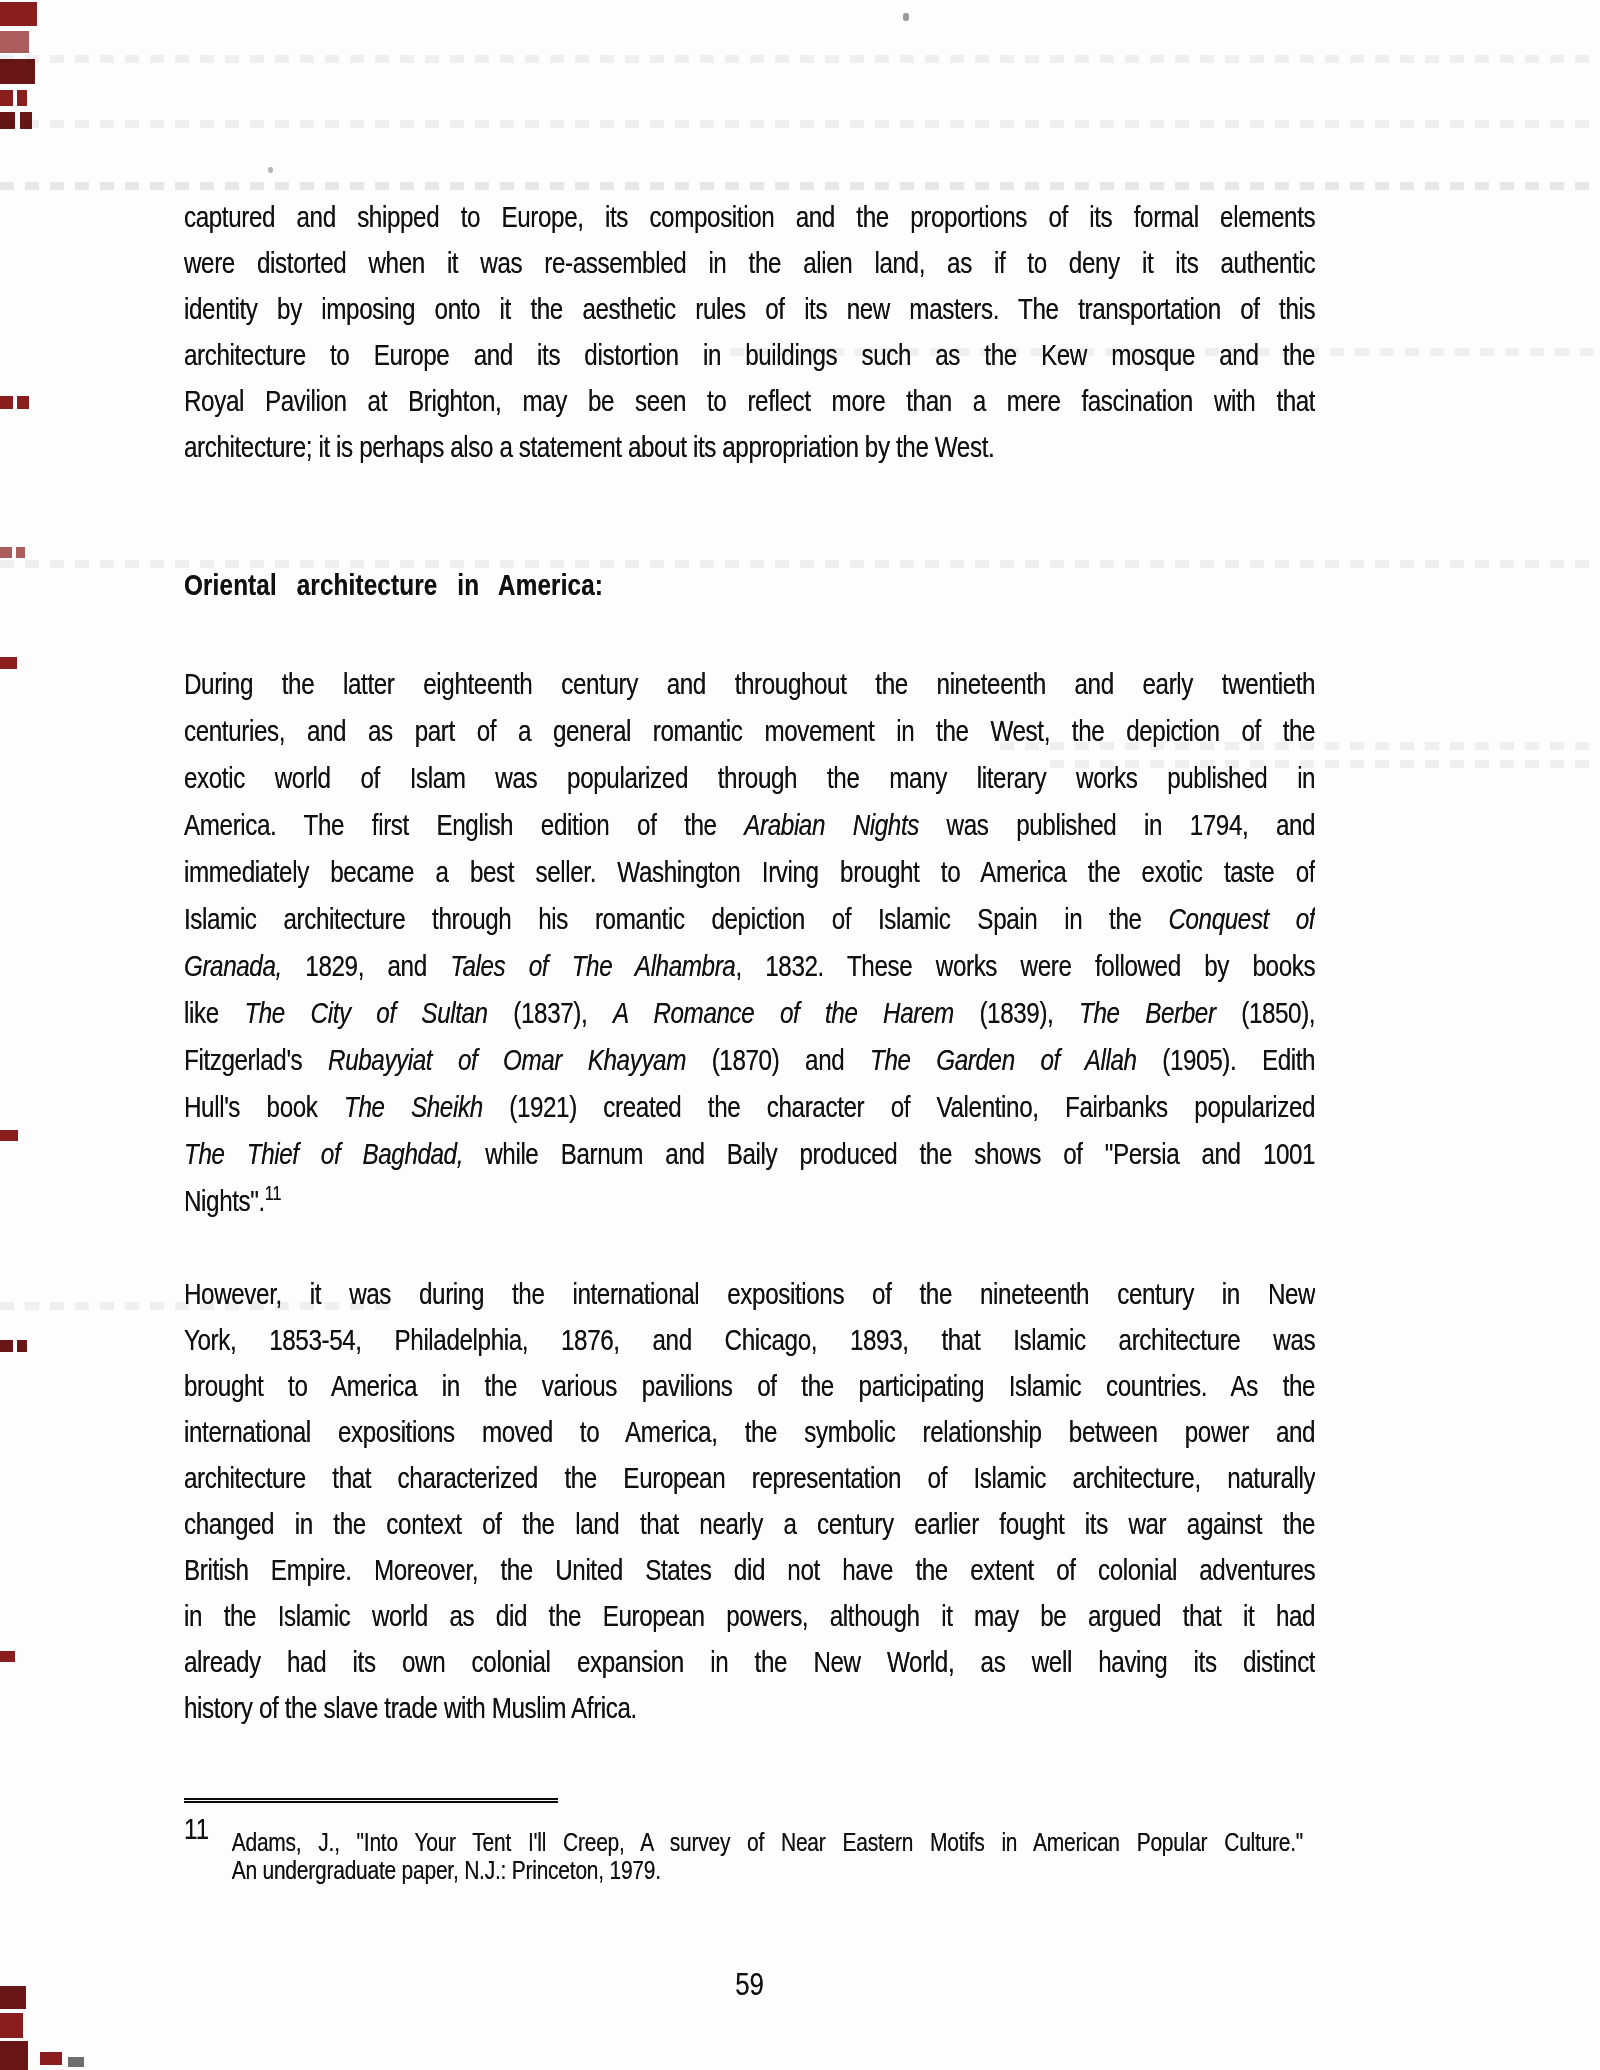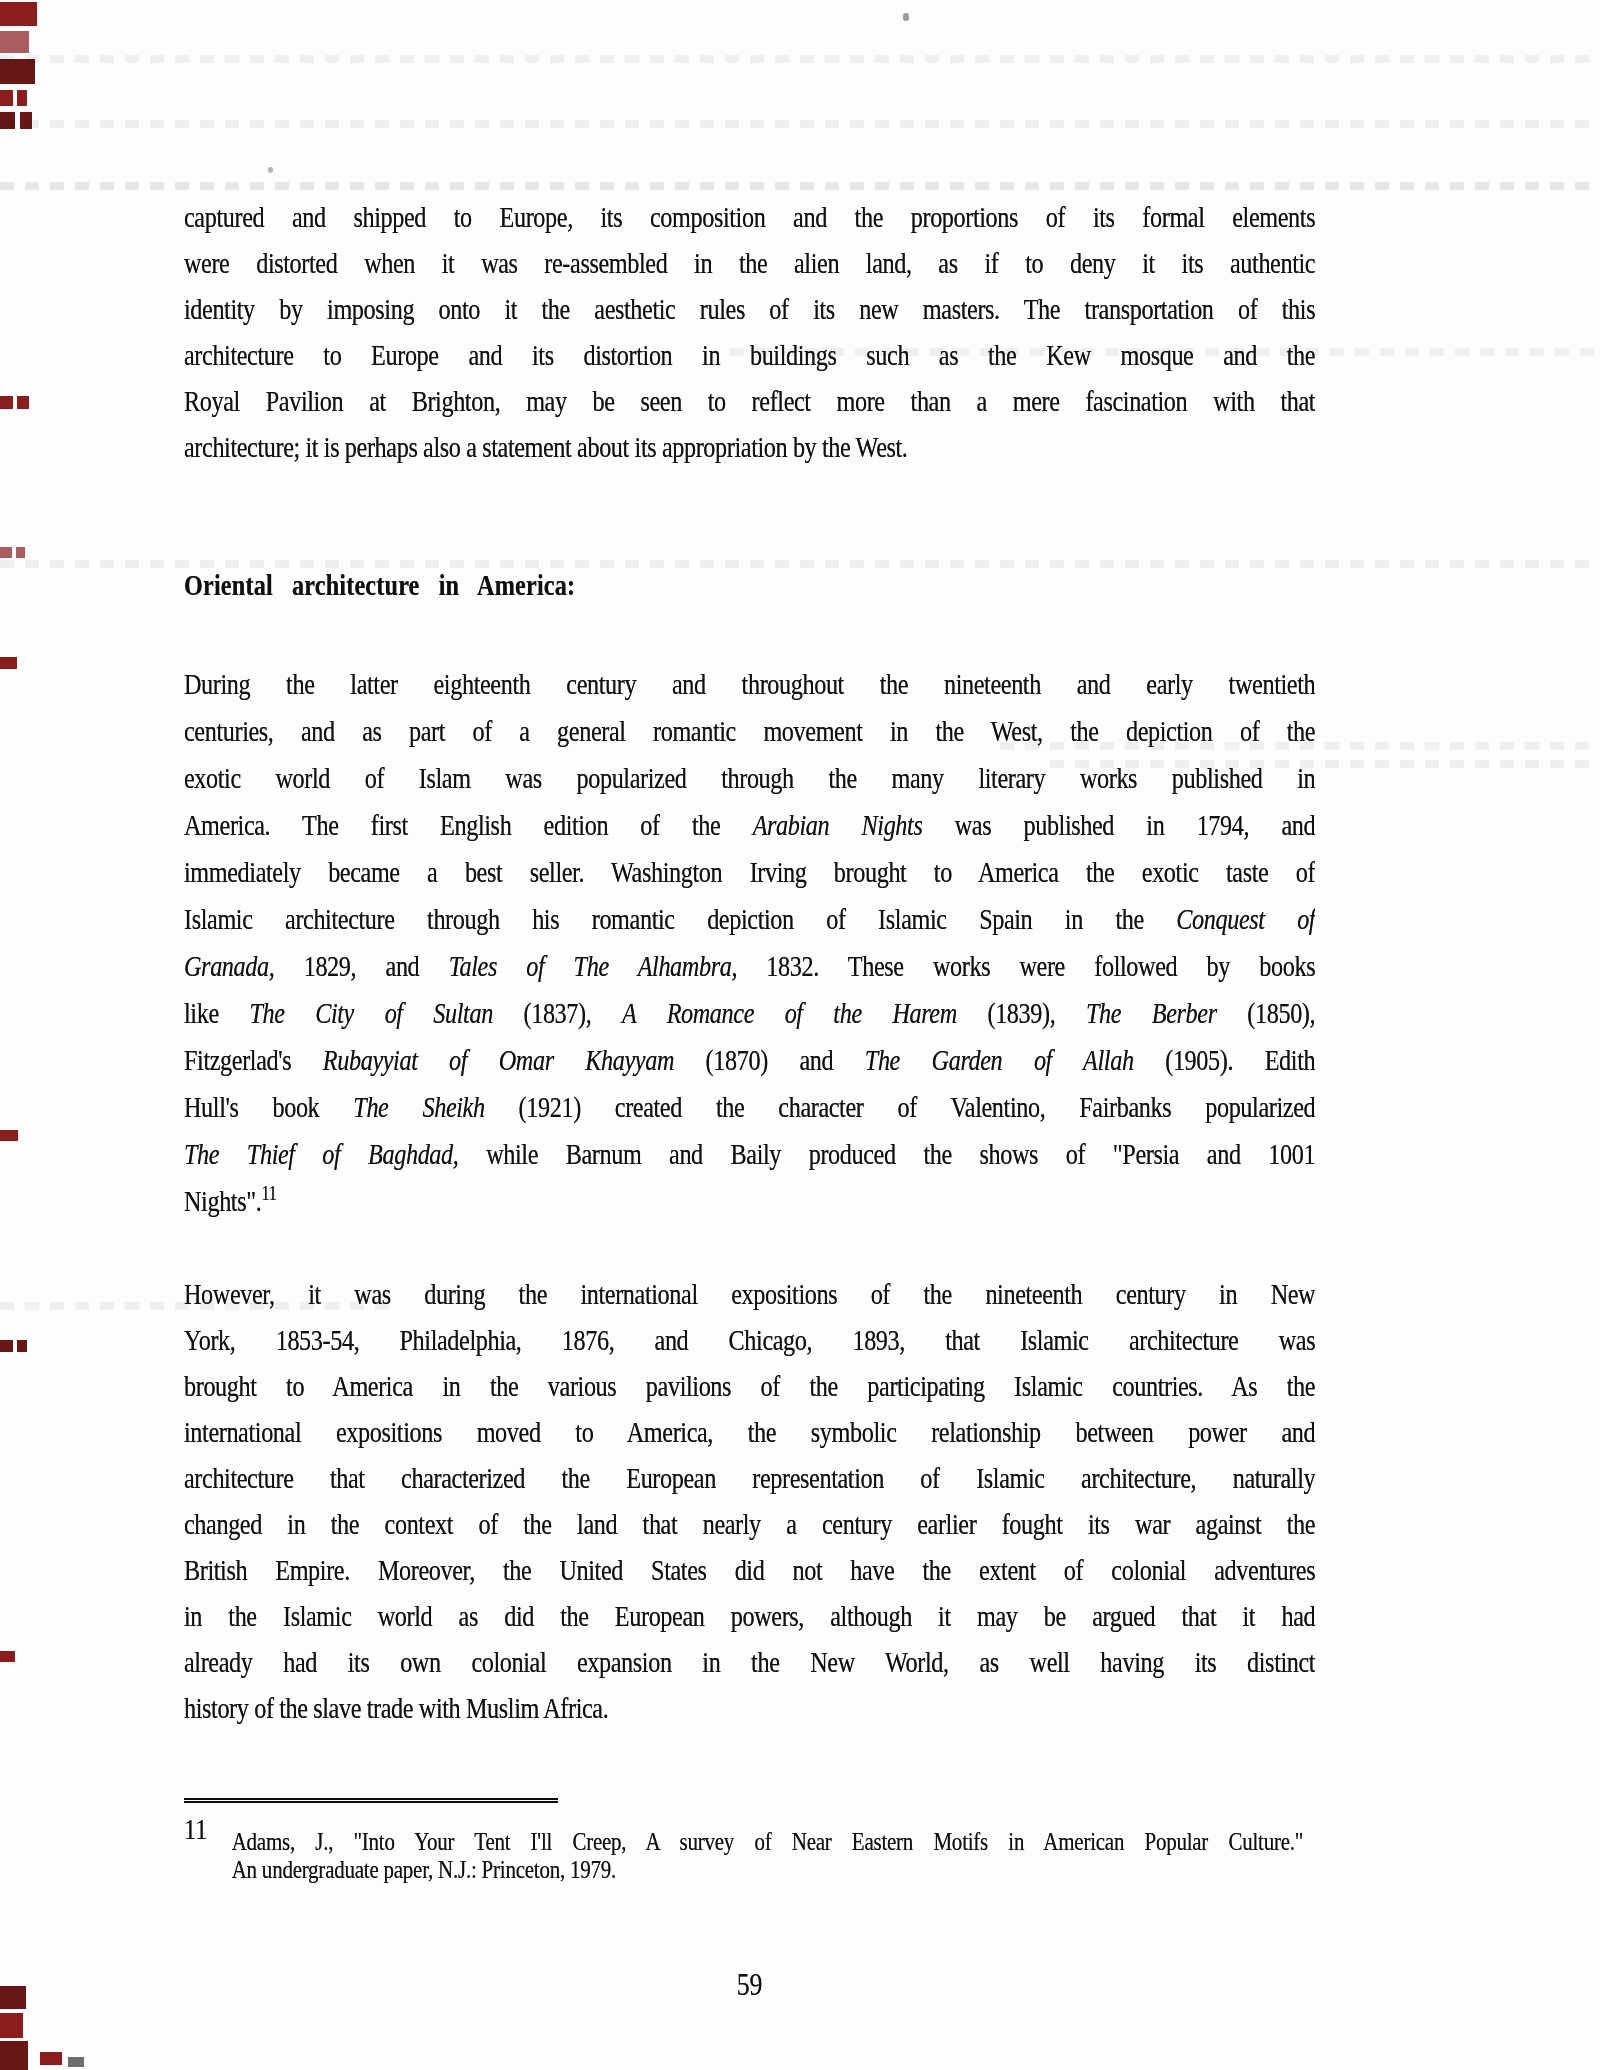--- a/index.html
+++ b/index.html
@@ -1,21 +1,21 @@
 <!DOCTYPE html>
 <html style="--paper: #fdfdfd; --ink: #101010; --mark-red: #8a1d1d;"><head>
 <meta charset="utf-8">
 <style>
   html,body{margin:0;padding:0;background:#e8e8e8;}
   .page{
     position:relative;
     width:1600px;height:2070px;
     background:var(--paper,#fdfdfd);
     overflow:hidden;
-    font-family:Liberation Serif, serif;
+    font-family:Liberation Sans, sans-serif;
     color:var(--ink,#101010);
   }
   
   .content{
     position:absolute;left:184px;top:0;
     width:1400px;
     transform:scaleX(0.808);
     transform-origin:0 0;
   }
   .para{position:absolute;left:0;width:1400px;}

